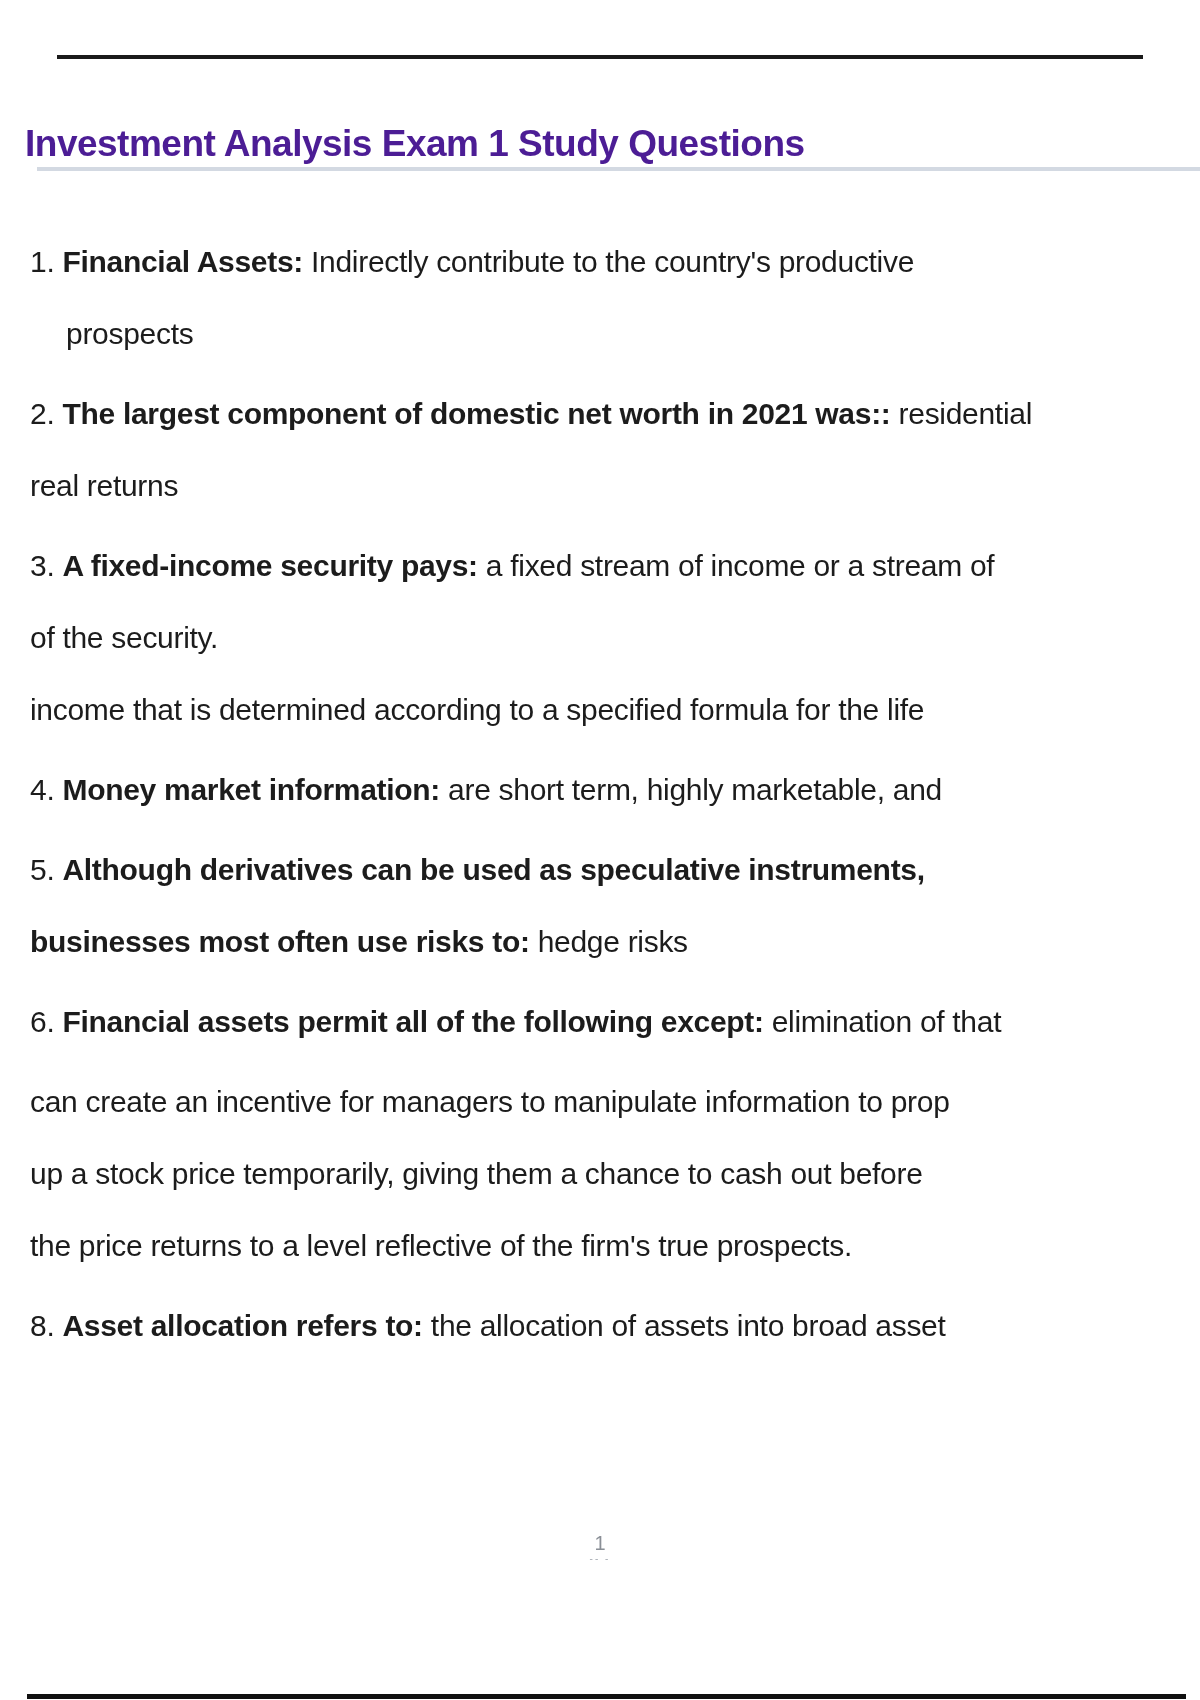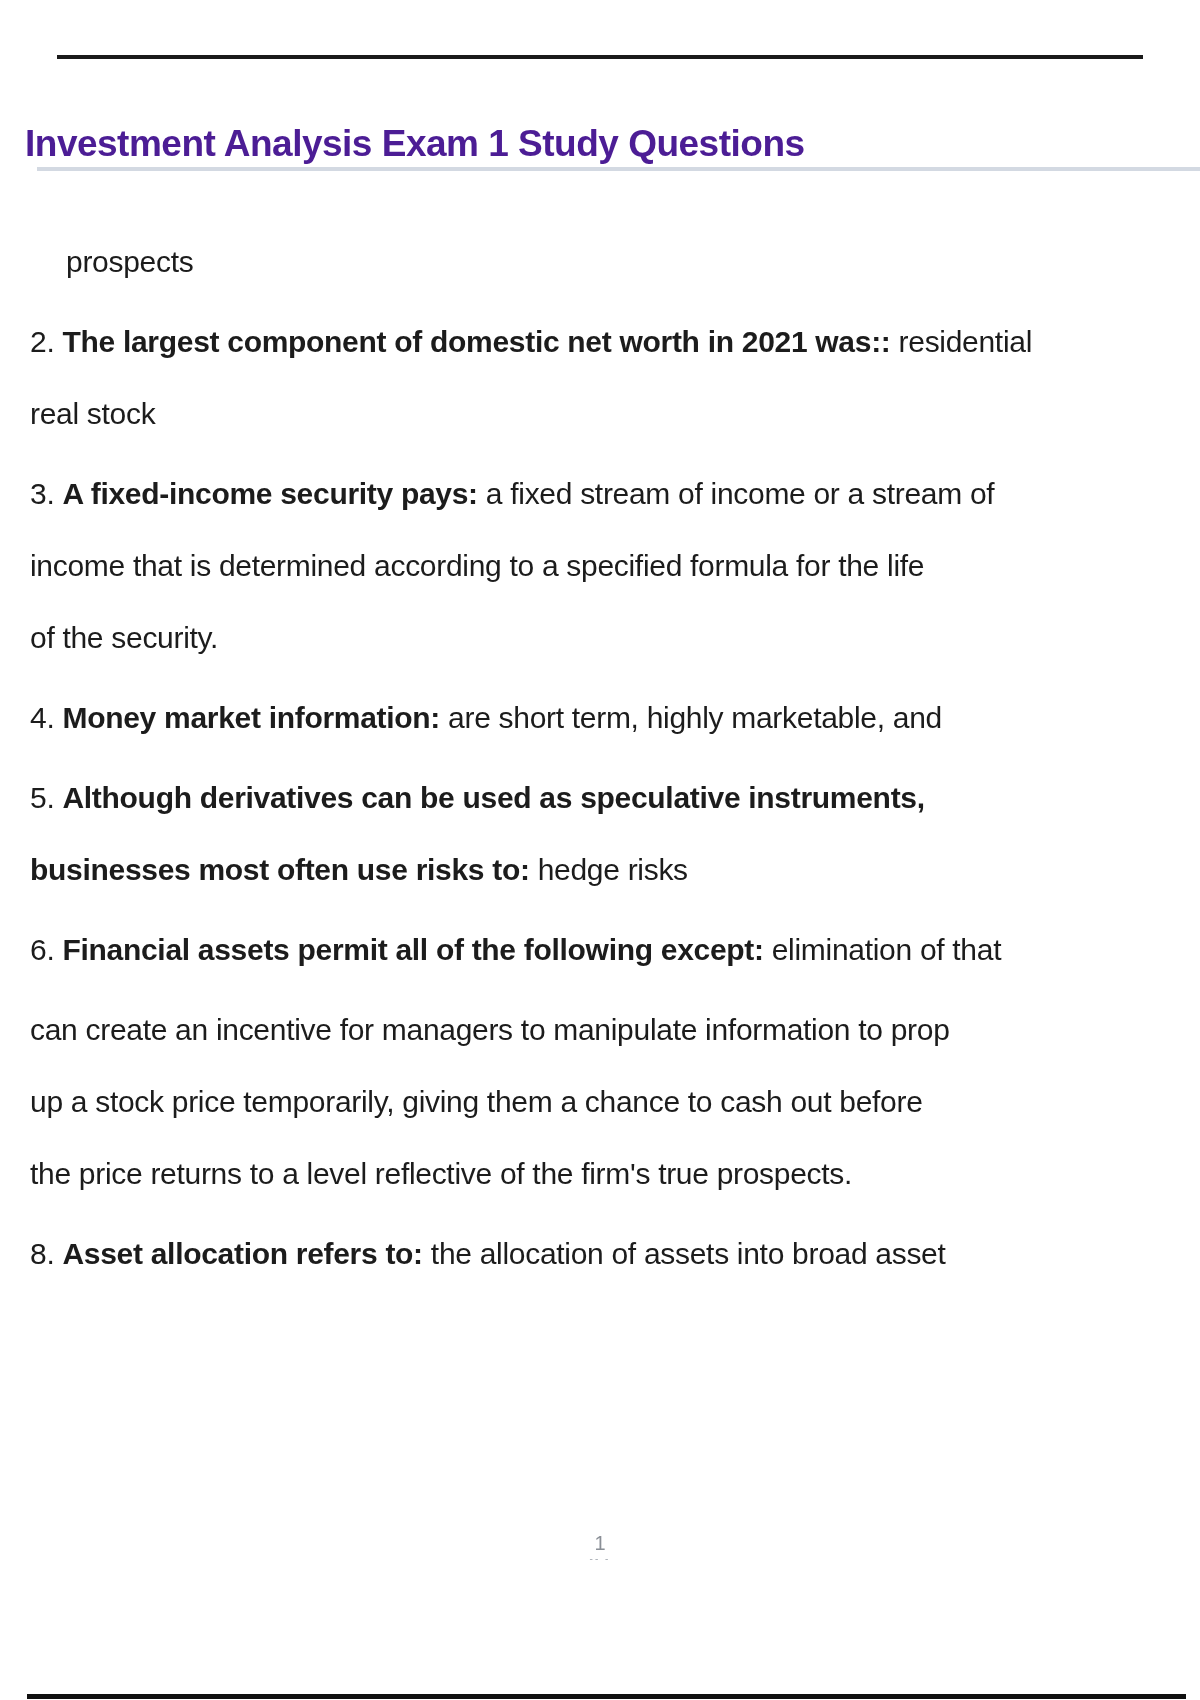--- a/index.html
+++ b/index.html
@@ -50,30 +50,31 @@
 <body>
 
 <div class="top-rule"></div>
 
 <h1 class="page-title">Investment Analysis Exam 1 Study Questions</h1>
 
 <div class="title-underline"></div>
 
 <div class="content">
     <div class="question">
+      <div class="qline"><span>1. </span><span class="b">Financial Assets:</span><span> Indirectly contribute to the country's productive</span></div>
       <div class="qline" style="padding-left: 36px;"><span>prospects</span></div>
     </div>
     <div class="question">
       <div class="qline"><span>2. </span><span class="b">The largest component of domestic net worth in 2021 was::</span><span> residential</span></div>
-      <div class="qline"><span>real stock</span></div>
+      <div class="qline"><span>real returns</span></div>
     </div>
     <div class="question">
       <div class="qline"><span>3. </span><span class="b">A fixed-income security pays:</span><span> a fixed stream of income or a stream of</span></div>
+      <div class="qline"><span>of the security.</span></div>
       <div class="qline"><span>income that is determined according to a specified formula for the life</span></div>
-      <div class="qline"><span>of the security.</span></div>
     </div>
     <div class="question">
       <div class="qline"><span>4. </span><span class="b">Money market information:</span><span> are short term, highly marketable, and</span></div>
     </div>
     <div class="question">
       <div class="qline"><span>5. </span><span class="b">Although derivatives can be used as speculative instruments,</span></div>
       <div class="qline"><span class="b">businesses most often use risks to:</span><span> hedge risks</span></div>
     </div>
     <div class="question">
       <div class="qline"><span>6. </span><span class="b">Financial assets permit all of the following except:</span><span> elimination of that</span></div>

